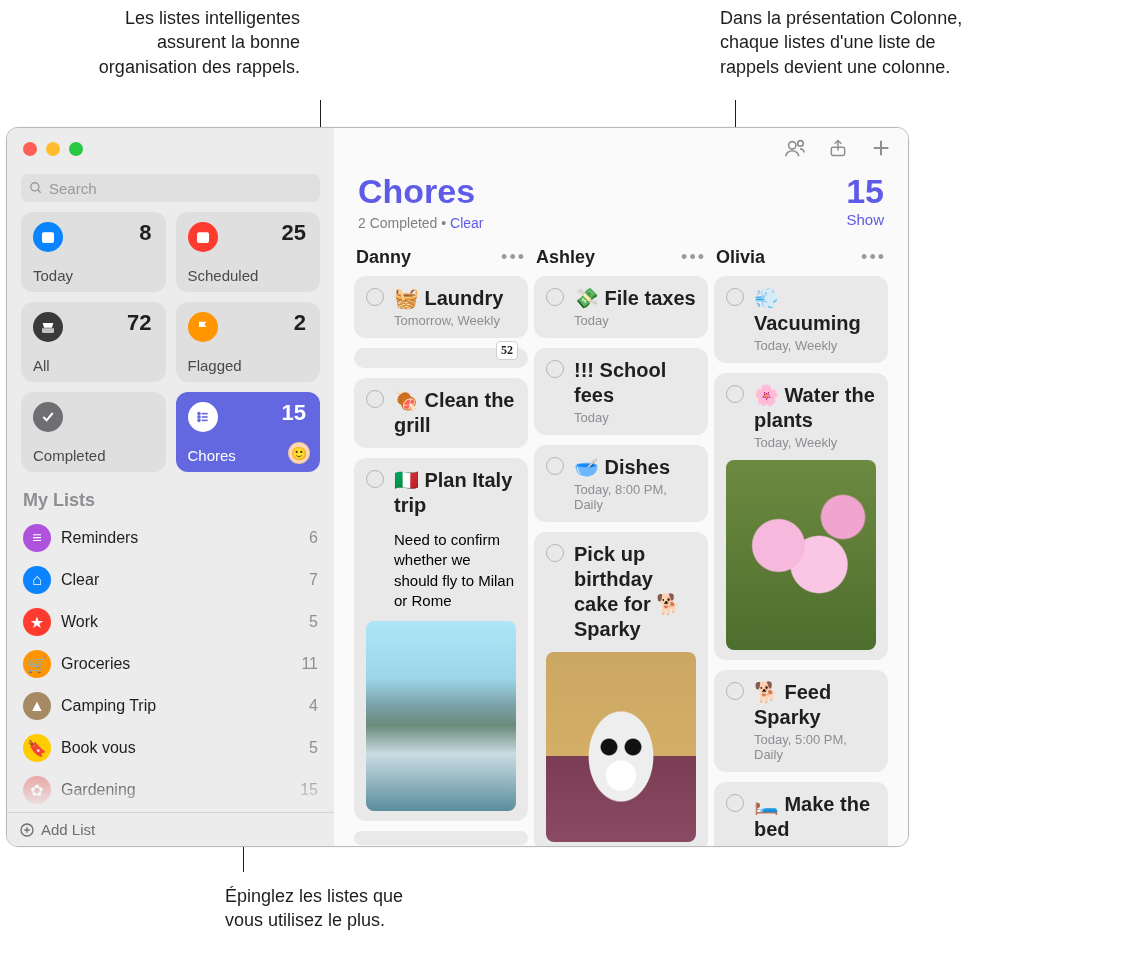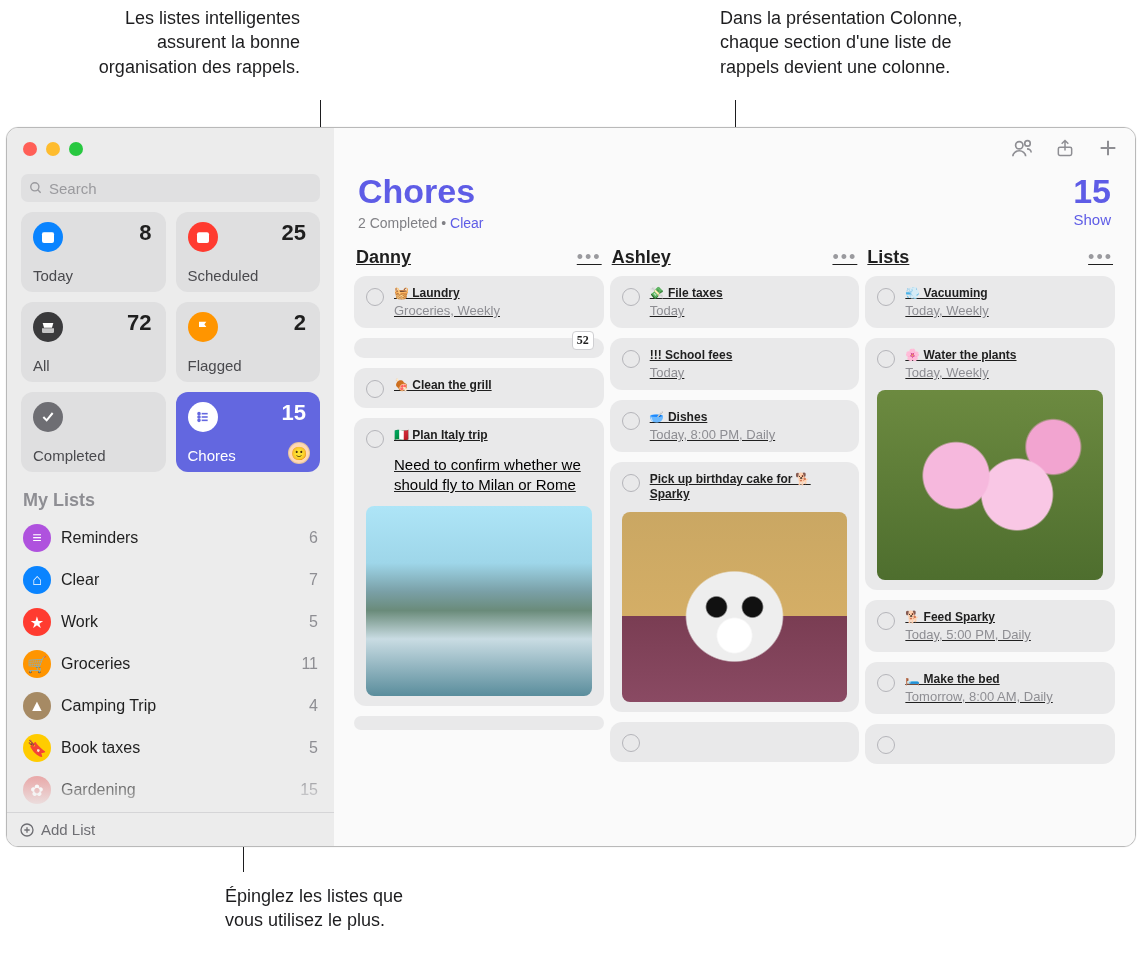--- a/index.html
+++ b/index.html
@@ -39,21 +39,21 @@
   .callout-line{
     position:absolute;
     background:#1d1d1f;
   }
 
   
   .window{
     position:absolute;
     left:6px;
     top:127px;
-    width:1130px;
+    width:903px;
     height:720px;
     border:1px solid var(--win-border);
     border-radius:12px;
     overflow:hidden;
     display:flex;
     background:var(--bg);
     box-shadow:0 0 0 .5px rgba(0,0,0,.05);
   }
   .sidebar{
     width:327px;
@@ -198,21 +198,20 @@
   .header-right{text-align:right;}
   .big-count{color:var(--accent);font-size:34px;font-weight:700;}
   .show-link{color:var(--accent);font-size:15px;cursor:pointer;}
 
   .columns{
     display:flex;
     gap:6px;
     padding:6px 20px 0;
     flex:1;
     overflow:hidden;
-    text-decoration:underline;
   }
   .col{
     flex:1;
     min-width:0;
     display:flex;
     flex-direction:column;
   }
   .col-header{
     display:flex;align-items:center;
     padding:6px 2px 8px;
@@ -227,21 +226,21 @@
     margin-bottom:10px;
     position:relative;
   }
   .card-row{display:flex;align-items:flex-start;}
   .check{
     width:18px;height:18px;border-radius:50%;
     border:1.6px solid #b5b5ba;margin-right:10px;margin-top:2px;
     flex:none;cursor:pointer;background:#fff0;
   }
   .card-body{flex:1;min-width:0;}
-  .card-title{font-size:12px;font-weight:600;line-height:1.25;}
+  .card-title{font-size:20px;font-weight:600;line-height:1.25;}
   .card-sub{font-size:13px;color:#8e8e93;margin-top:2px;}
   .card-note{font-size:15px;color:#000000;margin-top:12px;line-height:1.35;}
   .badge-52{
     position:absolute;right:10px;bottom:8px;
     background:#fff;border:1px solid #cfcfd2;border-radius:4px;
     font-size:12px;padding:1px 4px;font-weight:600;
     font-family:ui-serif,Georgia,serif;
   }
   .card-image{
     margin-top:10px;
@@ -289,21 +288,21 @@
 <body>
 
 <div class="stage">
 
   <div class="callout" style="left:0;top:6px;width:300px;text-align:right;">Les listes intelligentes
 assurent la bonne
 organisation des rappels.</div>
   <div class="callout-line" style="left:320px;top:100px;width:1px;height:225px;"></div>
 
   <div class="callout" style="left:720px;top:6px;width:420px;">Dans la présentation Colonne,
-chaque section d'une liste de
+chaque listes d'une liste de
 rappels devient une colonne.</div>
   <div class="callout-line" style="left:735px;top:100px;width:1px;height:330px;"></div>
 
   <div class="callout" style="left:225px;top:884px;width:300px;">Épinglez les listes que
 vous utilisez le plus.</div>
   <div class="callout-line" style="left:243px;top:615px;width:1px;height:257px;"></div>
 
   <div class="window">
 
     <aside class="sidebar">
@@ -410,21 +409,21 @@
             <div class="list-name">Groceries</div>
             <div class="list-count">11</div>
           </div>
           <div class="list-row">
             <div class="list-icon" style="background:#a68a64">▲</div>
             <div class="list-name">Camping Trip</div>
             <div class="list-count">4</div>
           </div>
           <div class="list-row">
             <div class="list-icon" style="background:#ffcc00">🔖</div>
-            <div class="list-name">Book taxes</div>
+            <div class="list-name">Book vous</div>
             <div class="list-count">5</div>
           </div>
           <div class="list-row">
             <div class="list-icon" style="background:#e8a0a0">✿</div>
             <div class="list-name">Gardening</div>
             <div class="list-count">15</div>
           </div>
         </div>
 
       <div class="addlist">
@@ -480,21 +479,21 @@
           <div class="col">
             <div class="col-header">
               <div class="col-title">Danny</div>
               <div class="col-menu">•••</div>
             </div>
             <div class="card">
               <div class="card-row">
                 <div class="check"></div>
                 <div class="card-body">
                   <div class="card-title">🧺 Laundry</div>
-                  <div class="card-sub">Groceries, Weekly</div>
+                  <div class="card-sub">Tomorrow, Weekly</div>
                 </div>
               </div>
             </div>
             <div class="card">
               <div class="badge-52">52</div>
             </div>
             <div class="card">
               <div class="card-row">
                 <div class="check"></div>
                 <div class="card-body">
@@ -554,21 +553,21 @@
                 </div>
               </div>
               <div class="card-image img-dog"></div>
             </div>
             <div class="empty-card">
               <div class="check"></div>
             </div>
           </div>
           <div class="col">
             <div class="col-header">
-              <div class="col-title">Lists</div>
+              <div class="col-title">Olivia</div>
               <div class="col-menu">•••</div>
             </div>
             <div class="card">
               <div class="card-row">
                 <div class="check"></div>
                 <div class="card-body">
                   <div class="card-title">💨 Vacuuming</div>
                   <div class="card-sub">Today, Weekly</div>
                 </div>
               </div>

